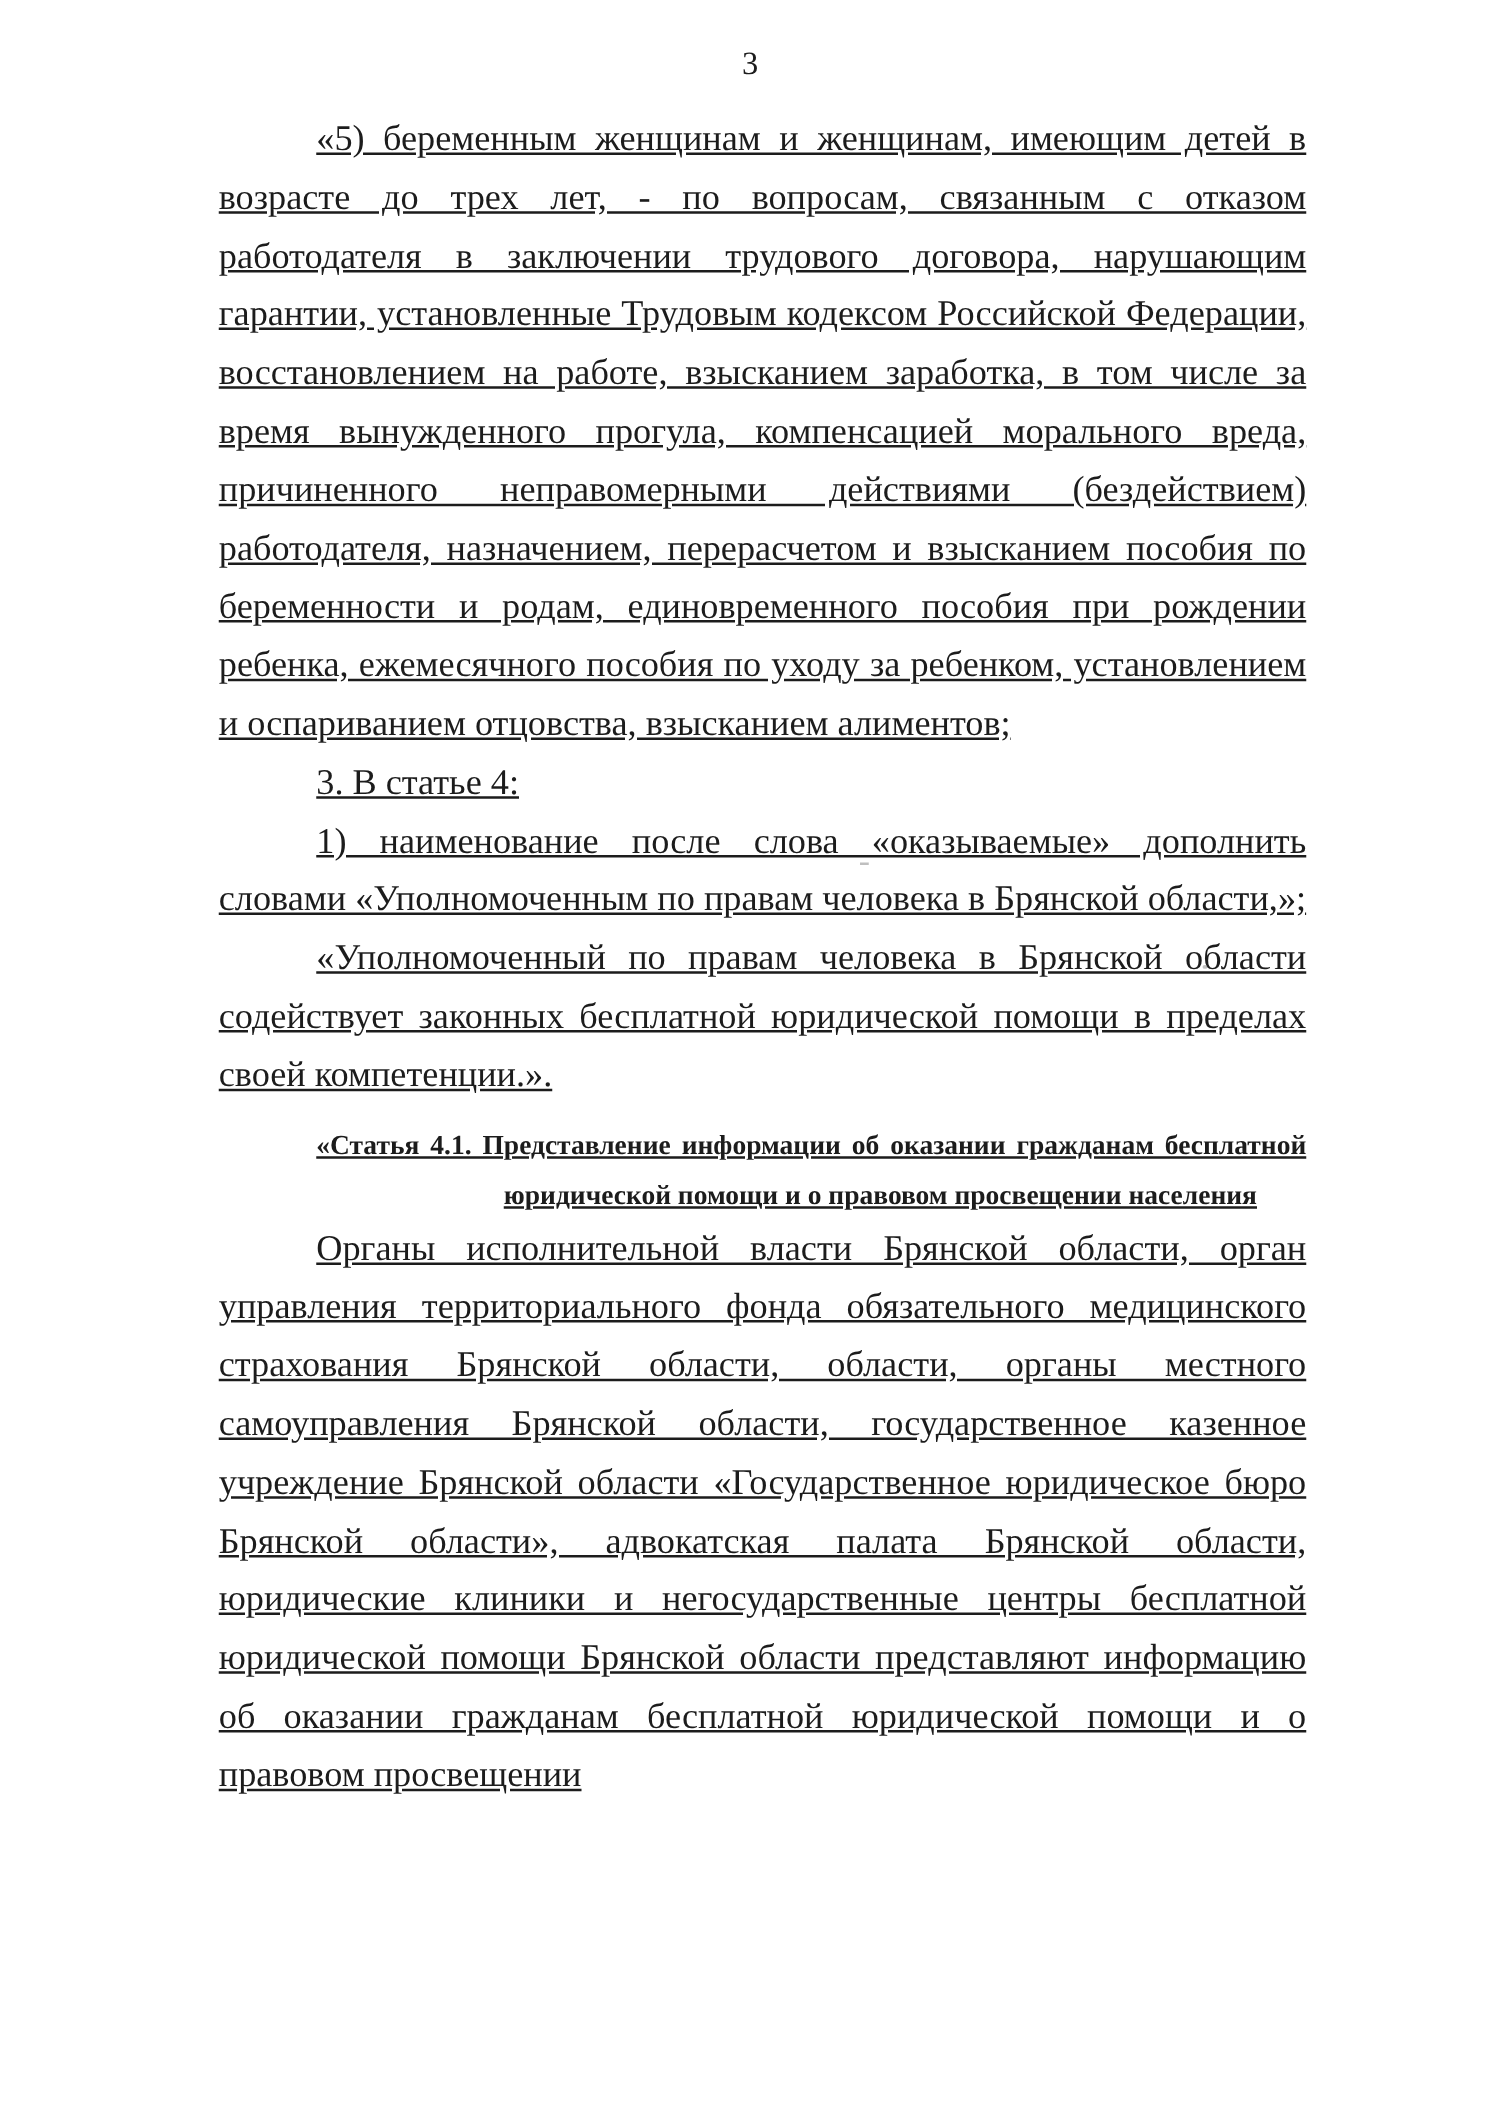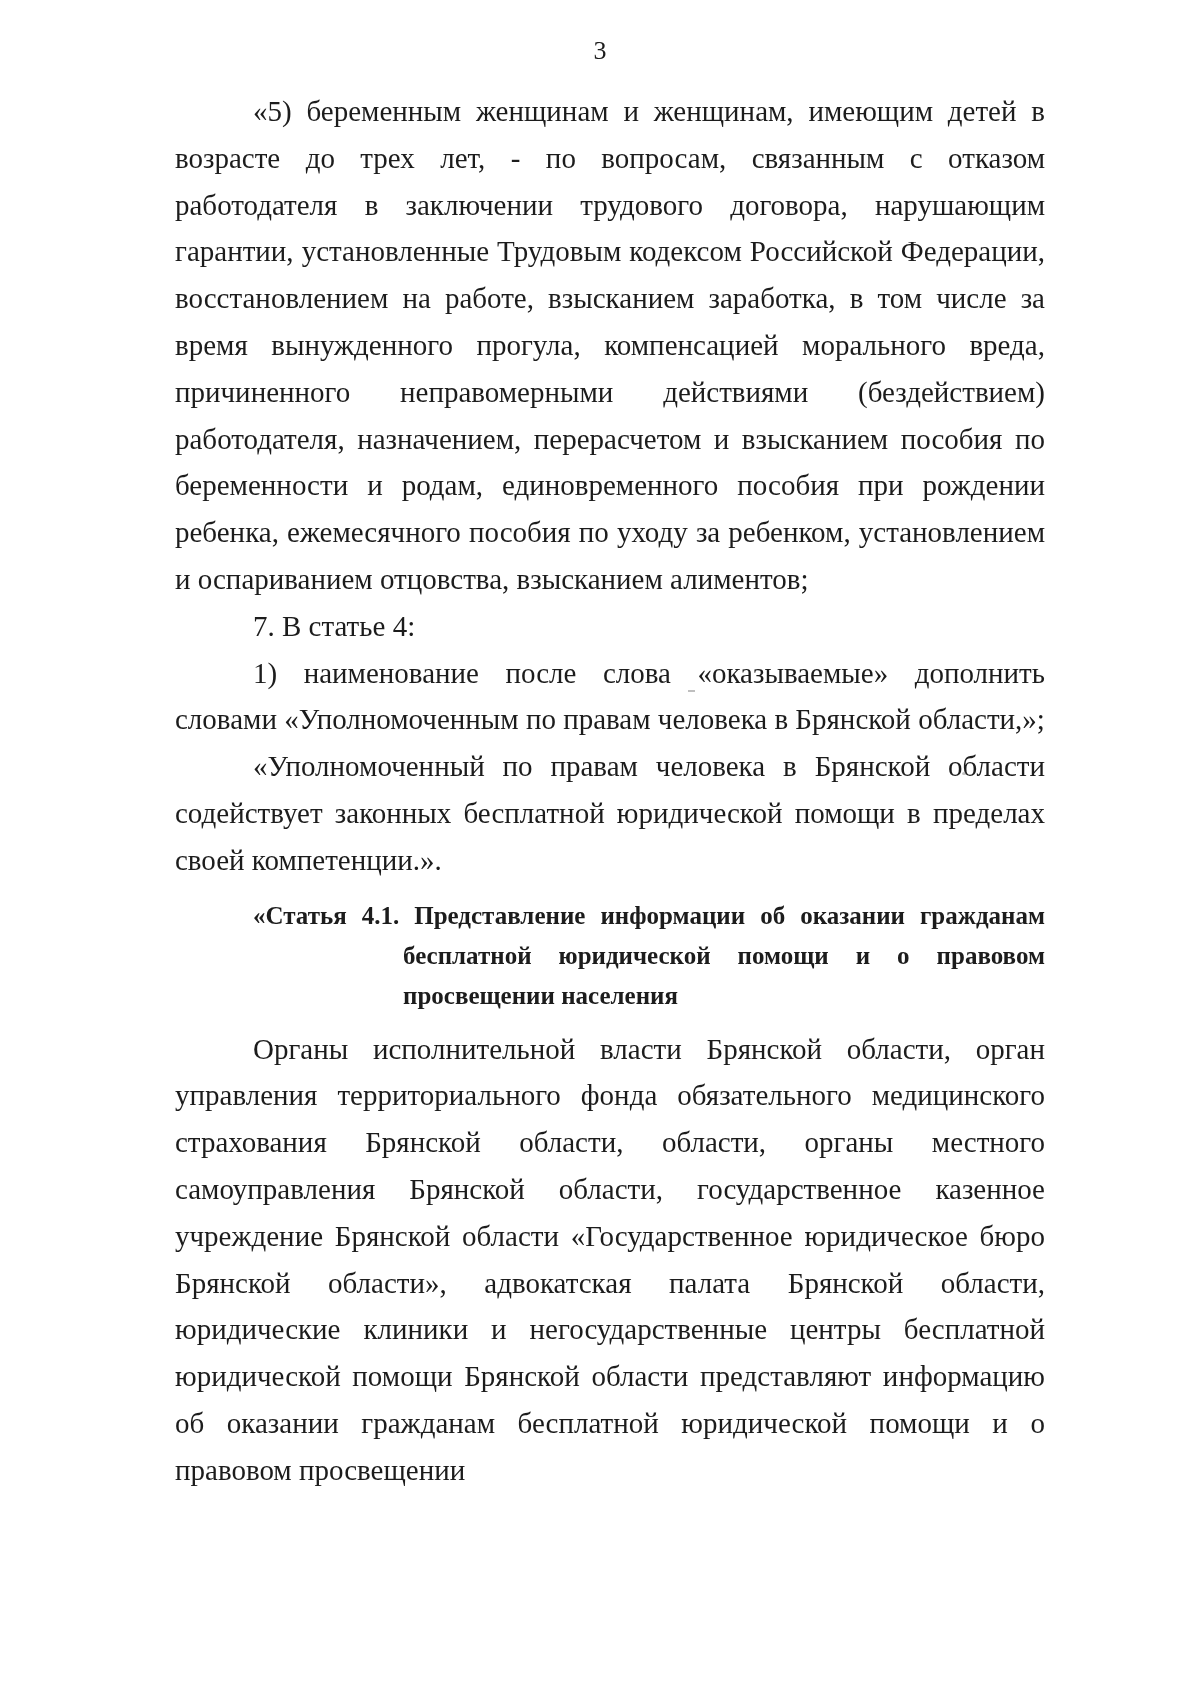--- a/index.html
+++ b/index.html
@@ -25,36 +25,36 @@
     line-height: 30px;
     color: #1c1c1c;
   }
   .content {
     margin-top: 22px;
     padding-left: 175px;
     padding-right: 155px;
   }
   .content p {
     margin: 0;
+    text-decoration: underline;
   }
   .content p.body {
     font-size: 29px;
     line-height: 46.8px;
     text-align: justify;
     text-indent: 78px;
   }
   .content p.heading {
-    font-size: 25px;
+    font-size: 22px;
     font-weight: bold;
     line-height: 40px;
     text-align: justify;
     padding-left: 228px;
     text-indent: -150px;
     margin-top: 12px;
-    margin-bottom: 10px;
   }
   .artifact {
     position: absolute;
     background: #8a8a8a;
     opacity: 0.55;
   }
   .artifact-1 {
     left: 688px;
     top: 690px;
     width: 7px;
@@ -68,21 +68,21 @@
     border-radius: 50%;
   }
 </style>
 </head>
 <body>
 
 <div class="page">
   <div class="page-number">3</div>
   <div class="content">
       <p class="body">«5) беременным женщинам и женщинам, имеющим детей в возрасте до трех лет, - по вопросам, связанным с отказом работодателя в заключении трудового договора, нарушающим гарантии, установленные Трудовым кодексом Российской Федерации, восстановлением на работе, взысканием заработка, в том числе за время вынужденного прогула, компенсацией морального вреда, причиненного неправомерными действиями (бездействием) работодателя, назначением, перерасчетом и взысканием пособия по беременности и родам, единовременного пособия при рождении ребенка, ежемесячного пособия по уходу за ребенком, установлением и оспариванием отцовства, взысканием алиментов;</p>
-      <p class="body">7. В статье 4:</p>
+      <p class="body">3. В статье 4:</p>
       <p class="body">1) наименование после слова «оказываемые» дополнить словами «Уполномоченным по правам человека в Брянской области,»;</p>
       <p class="body">«Уполномоченный по правам человека в Брянской области содействует законных бесплатной юридической помощи в пределах своей компетенции.».</p>
       <p class="heading">«Статья 4.1. Представление информации об оказании гражданам бесплатной юридической помощи и о правовом просвещении населения</p>
       <p class="body">Органы исполнительной власти Брянской области, орган управления территориального фонда обязательного медицинского страхования Брянской области, области, органы местного самоуправления Брянской области, государственное казенное учреждение Брянской области «Государственное юридическое бюро Брянской области», адвокатская палата Брянской области, юридические клиники и негосударственные центры бесплатной юридической помощи Брянской области представляют информацию об оказании гражданам бесплатной юридической помощи и о правовом просвещении</p>
     </div>
   <div class="artifact artifact-1"></div>
   <div class="artifact artifact-2"></div>
 </div>
 
 </body></html>

